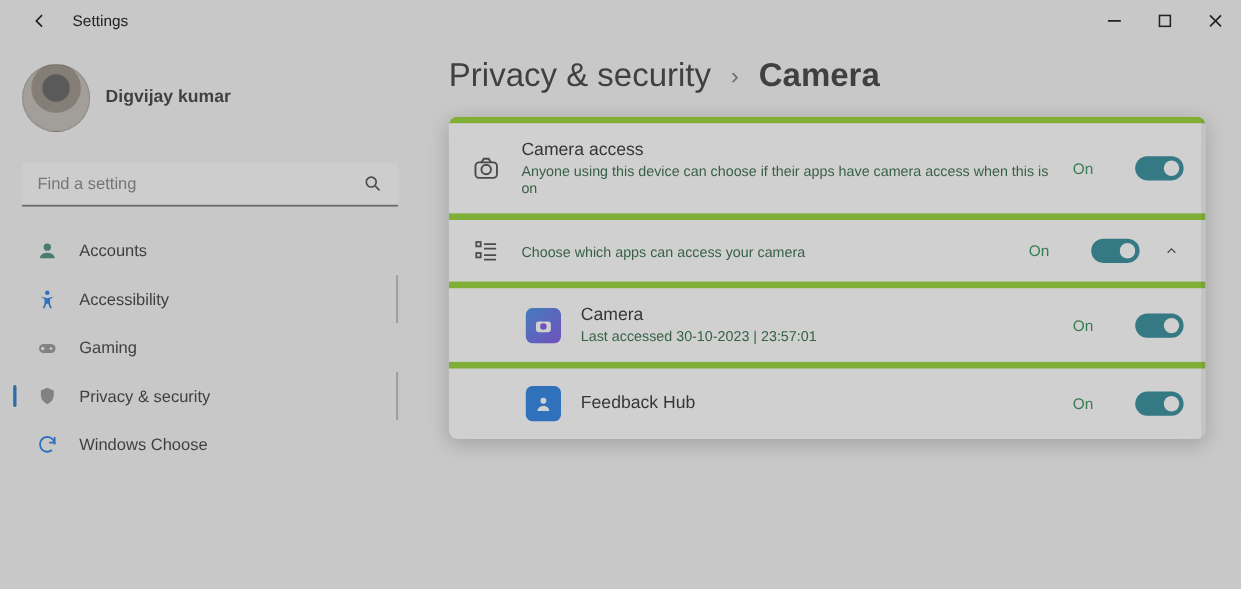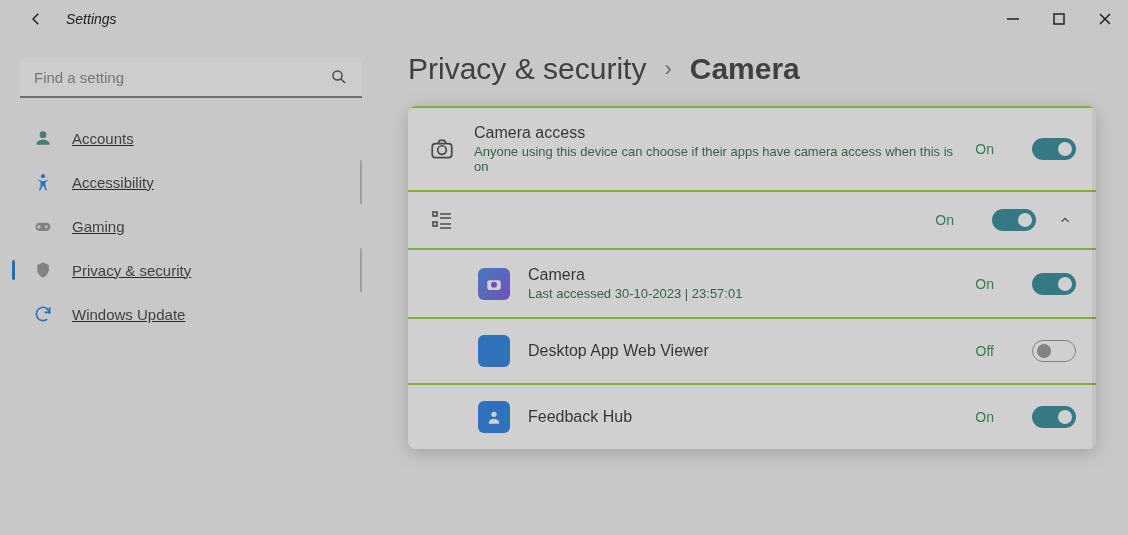--- a/index.html
+++ b/index.html
@@ -1,50 +1,50 @@
 <!DOCTYPE html>
 <html><head>
 <meta charset="utf-8">
 <style>
 * { margin: 0; padding: 0; box-sizing: border-box; font-family: "Segoe UI", sans-serif; }
 body { background: #b0b0b0; width: 1128px; height: 535px; overflow: hidden; position: relative; }
 
 .window-overlay { position: absolute; inset: 0; background: #f3f3f3; }
 .dim { position: absolute; inset: 0; background: rgba(120,120,120,0.35); pointer-events: none; z-index: 5; }
 
-.titlebar { height: 38px; display: flex; align-items: center; padding: 0 8px 0 24px; gap: 18px; position: relative; z-index: 10; font-style: italic; }
+.titlebar { height: 38px; display: flex; align-items: center; padding: 0 8px 0 24px; gap: 18px; position: relative; z-index: 10; }
 .titlebar .back { width: 24px; height: 24px; display: flex; align-items: center; justify-content: center; cursor: pointer; }
 .titlebar .title { font-size: 14px; color: #222; }
 .win-controls { position: absolute; right: 0; top: 0; display: flex; height: 38px; z-index: 10; }
 .win-controls div { width: 46px; display: flex; align-items: center; justify-content: center; cursor: pointer; }
 
 .layout { display: flex; height: calc(535px - 38px); }
 .sidebar { width: 380px; padding: 20px 18px 0 20px; z-index: 2; }
 .profile { display: flex; align-items: center; gap: 14px; margin-bottom: 28px; }
 .avatar { width: 62px; height: 62px; border-radius: 50%; background: radial-gradient(circle at 50% 35%, #4a4a4a 12px, #8a8275 13px 22px, #b8b4ad 23px); border: 1px solid rgba(0,0,0,0.15); }
 .profile .name { font-size: 16px; font-weight: 600; color: #222; }
 .search { position: relative; margin-bottom: 18px; }
 .search input { width: 100%; height: 40px; border: none; border-bottom: 2px solid #666; background: rgba(255,255,255,0.6); border-radius: 4px 4px 0 0; padding: 0 44px 0 14px; font-size: 15px; color: #444; outline: none; }
 .search .search-ico { position: absolute; right: 14px; top: 10px; }
 
-.nav { display: flex; flex-direction: column; position: relative; text-decoration: underline; }
+.nav { display: flex; flex-direction: column; position: relative; }
 .nav-item { display: flex; align-items: center; gap: 18px; height: 44px; padding: 0 12px; border-radius: 4px; cursor: pointer; font-size: 15px; color: #222; position: relative; }
 .nav-item.selected::before { content: ""; position: absolute; left: -8px; top: 12px; bottom: 12px; width: 3px; background: #0067c0; border-radius: 2px; }
 .nav-icon { width: 22px; height: 22px; display: flex; align-items: center; justify-content: center; }
 
 .sep-line { position: absolute; right: 0; top: 0; bottom: 0; width: 2px; background: rgba(0,0,0,0.25); border-radius: 1px; display: none; }
 .nav-item.sep .sep-line { display: block; }
 
 .main { flex: 1; padding: 14px 32px 0 28px; z-index: 2; }
 .breadcrumb { display: flex; align-items: center; gap: 18px; font-size: 30px; color: #222; margin-bottom: 20px; }
 .breadcrumb .sep { color: #666; font-size: 22px; }
 .breadcrumb .current { font-weight: 600; }
 
 .panel { background: #fff; border-radius: 8px; box-shadow: 0 4px 18px rgba(0,0,0,0.25); overflow: hidden; position: relative; z-index: 20; }
-.row { display: flex; align-items: center; padding: 16px 20px; gap: 18px; border-top: 2px solid #84cc16; }
+.row { display: flex; align-items: center; padding: 16px 20px; gap: 18px; border-top: 6px solid #84cc16; }
 .row:first-child { border-top: none; }
 .row .lead-icon { width: 28px; display: flex; justify-content: center; color: #333; }
 .row .body { flex: 1; }
 .row .body .h { font-size: 16px; color: #111; }
 .row .body .d { font-size: 13px; color: #14532d; margin-top: 2px; }
 .row .state { font-size: 14px; color: #15803d; margin-right: 20px; }
 .toggle { width: 44px; height: 22px; border-radius: 11px; position: relative; cursor: pointer; }
 .toggle.on { background: #117a8b; }
 .toggle.off { background: #fff; border: 1px solid #888; }
 .toggle .knob { position: absolute; width: 14px; height: 14px; border-radius: 50%; top: 4px; }
@@ -86,20 +86,26 @@
     </div>
   <div>
       <svg width="12" height="12">
         <path d="M1 1l10 10M11 1L1 11" stroke="#222" stroke-width="1.5"></path>
       </svg>
     </div>
 </div>
 
 <div class="layout">
   <aside class="sidebar">
+    <div class="profile">
+      <div class="avatar"></div>
+      <div>
+        <div class="name">Digvijay kumar</div>
+      </div>
+    </div>
 
     <div class="search">
       <input type="text" placeholder="Find a setting" style="">
       <span class="search-ico">
         <svg width="18" height="18" viewBox="0 0 24 24" fill="none" stroke="#333" stroke-width="2">
             <circle cx="10" cy="10" r="6"></circle>
             <line x1="15" y1="15" x2="20" y2="20"></line>
           </svg>
       </span>
     </div>
@@ -143,21 +149,21 @@
         <span>Privacy &amp; security</span>
         <span class="sep-line"></span>
       </div>
       <div class="nav-item">
         <span class="nav-icon">
             <svg width="20" height="20" viewBox="0 0 24 24" fill="none" stroke="#0a6de0" stroke-width="2">
               <path d="M20 12a8 8 0 10-3 6.2"></path>
               <path d="M20 4v6h-6"></path>
             </svg>
           </span>
-        <span>Windows Update</span>
+        <span>Windows Choose</span>
       </div>
     </nav>
   </aside>
 
   <main class="main">
     <div class="breadcrumb">
       <span>Privacy &amp; security</span>
       <span class="sep">›</span>
       <span class="current">Camera</span>
     </div>
@@ -188,20 +194,21 @@
           <svg width="24" height="24" viewBox="0 0 24 24" fill="none" stroke="#333" stroke-width="1.6">
               <rect x="3" y="4" width="4" height="4"></rect>
               <rect x="3" y="14" width="4" height="4"></rect>
               <line x1="10" y1="6" x2="21" y2="6"></line>
               <line x1="10" y1="10" x2="21" y2="10"></line>
               <line x1="10" y1="16" x2="21" y2="16"></line>
               <line x1="10" y1="20" x2="21" y2="20"></line>
             </svg>
         </div>
         <div class="body">
+          <div class="d">Choose which apps can access your camera</div>
         </div>
         <div class="state">On</div>
         <div class="toggle on">
             <div class="knob"></div>
           </div>
         <div class="expand">
           <svg width="14" height="14" viewBox="0 0 24 24" fill="none" stroke="#333" stroke-width="2">
               <path d="M6 15l6-6 6 6"></path>
             </svg>
         </div>
@@ -217,30 +224,20 @@
         <div class="body">
           <div class="h">Camera</div>
           <div class="d">Last accessed 30-10-2023  |  23:57:01</div>
         </div>
         <div class="state">On</div>
         <div class="toggle on">
             <div class="knob"></div>
           </div>
       </div>
 
-      <div class="row sub">
-        <div class="app-icon"></div>
-        <div class="body">
-          <div class="h">Desktop App Web Viewer</div>
-        </div>
-        <div class="state">Off</div>
-        <div class="toggle off">
-            <div class="knob"></div>
-          </div>
-      </div>
 
       <div class="row sub">
         <div class="app-icon">
           <svg width="16" height="16" viewBox="0 0 24 24">
               <circle cx="12" cy="8" r="4"></circle>
               <path d="M4 22c0-5 4-7 8-7s8 2 8 7"></path>
             </svg>
         </div>
         <div class="body">
           <div class="h">Feedback Hub</div>

